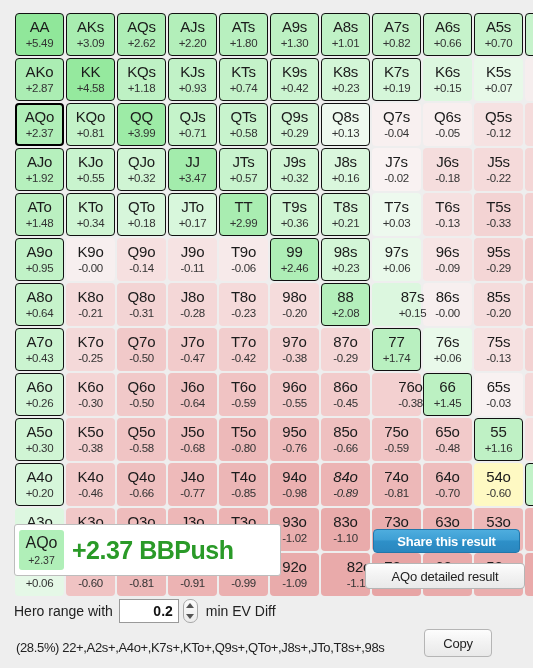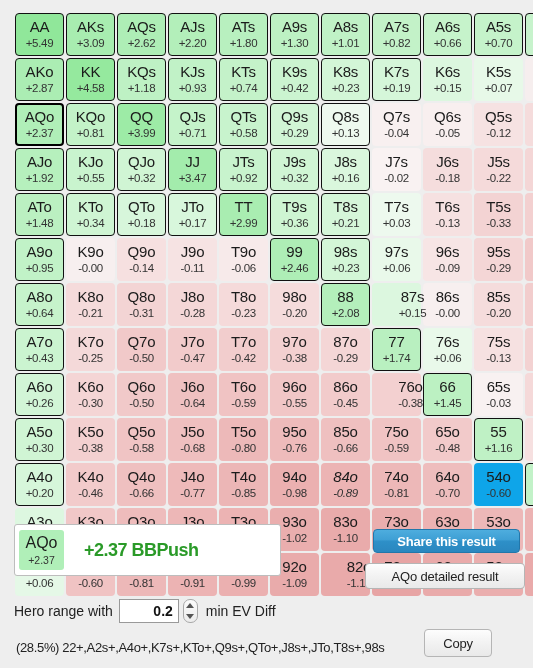--- a/index.html
+++ b/index.html
@@ -53,21 +53,21 @@
   }
   #result-chip {
     width:45px; height:40px; margin-left:4px;
     border-radius:3px;
     display:flex; flex-direction:column;
     align-items:center; justify-content:center;
   }
   #result-chip .hand { font-size:16px; color:#1b1b1b; }
   #result-chip .ev { font-size:10.5px; color:#333; margin-top:2px; }
   #result-text {
-    margin-left:20px; font-size:18px; font-weight:bold;
+    margin-left:8px; font-size:25px; font-weight:bold;
     color:#2a9a28; letter-spacing:-0.5px; white-space:nowrap;
   }
 
   .btn {
     border-radius:4px; text-align:center; cursor:pointer;
     font-size:13px; letter-spacing:-0.2px;
   }
   #share-btn {
     position:absolute; left:373px; top:529px;
     width:147px; height:24px; line-height:23px;
@@ -348,21 +348,21 @@
             </td>
             <td>
               <div class="cell inrange" style="background: rgb(163, 236, 172);">
                 <span class="hand">JJ</span>
                 <span class="ev">+3.47</span>
               </div>
             </td>
             <td>
               <div class="cell inrange" style="background: rgb(200, 243, 205);">
                 <span class="hand">JTs</span>
-                <span class="ev">+0.92</span>
+                <span class="ev">+0.57</span>
               </div>
             </td>
             <td>
               <div class="cell inrange" style="background: rgb(208, 245, 212);">
                 <span class="hand">J9s</span>
                 <span class="ev">+0.32</span>
               </div>
             </td>
             <td>
               <div class="cell inrange" style="background: rgb(218, 247, 221);">
@@ -831,21 +831,21 @@
                 <span class="ev">-0.81</span>
               </div>
             </td>
             <td>
               <div class="cell" style="background: rgb(238, 189, 189);">
                 <span class="hand">64o</span>
                 <span class="ev">-0.70</span>
               </div>
             </td>
             <td>
-              <div class="cell" style="background: #0ea5e9;">
+              <div class="cell" style="background: #fef9c3;">
                 <span class="hand">54o</span>
                 <span class="ev">-0.60</span>
               </div>
             </td>
             <td>
               <div class="cell inrange" style="background: rgb(194, 242, 200);"></div>
             </td>
           </tr>
           <tr>
             <td>

